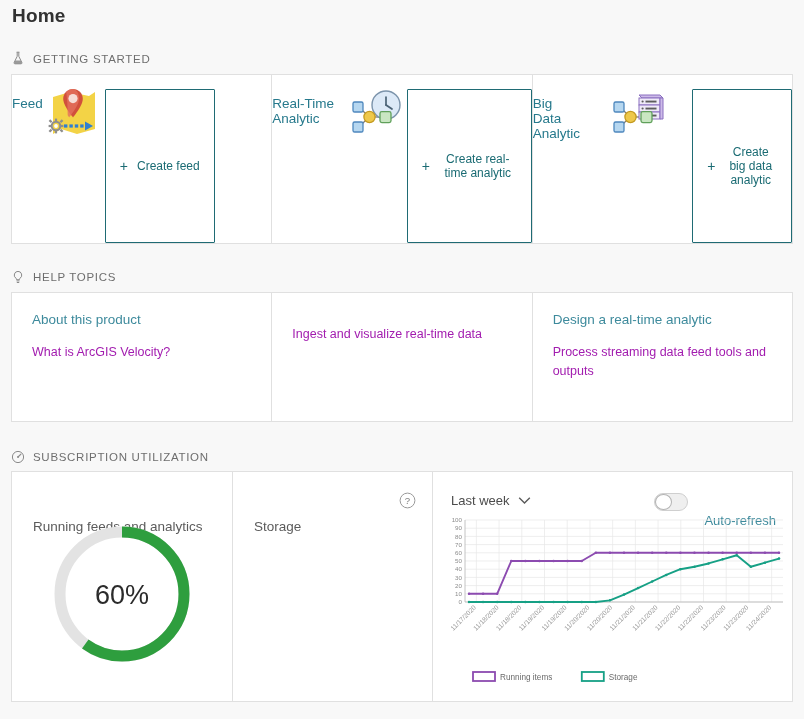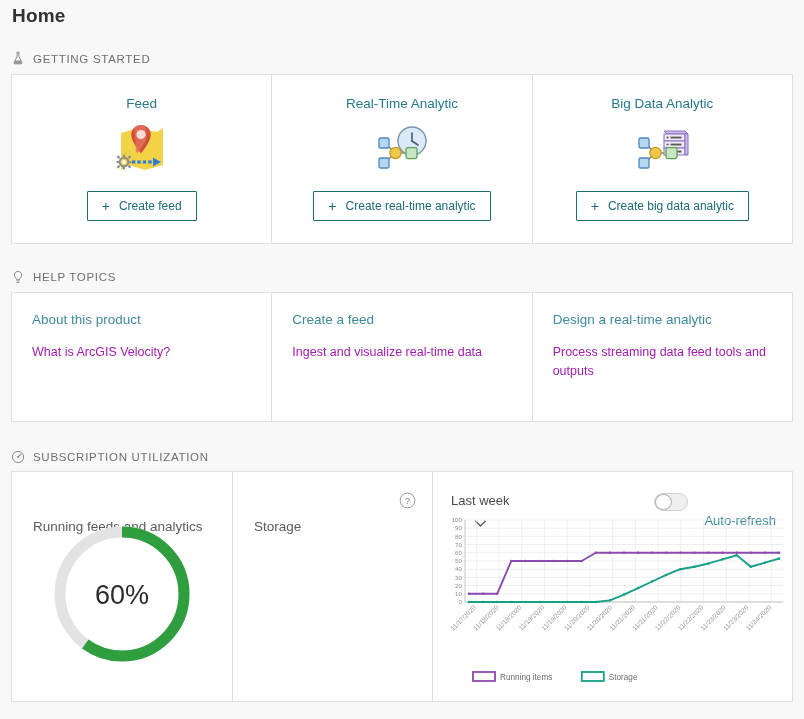--- a/index.html
+++ b/index.html
@@ -34,25 +34,25 @@
     border:1px solid #e0e0e0;
     box-sizing:border-box;
     display:flex;
   }
   .strip > .cell{
     flex:1 1 0;
     box-sizing:border-box;
     border-right:1px solid #e0e0e0;
     position:relative;
   }
-  .strip > .cell:last-child{border-right:none;}
+  .strip > .cell:last-child{border-right:none;gap:24px;}
 
   
   #getting-started-strip{left:11px;top:74px;width:782px;height:170px;}
-  .gs-cell{display:flex;flex-direction:column;align-items:center;}
+  .gs-cell{display:flex;flex-direction:row;}
   .gs-title{
     margin-top:21px;font-size:13.5px;color:#26798c;font-weight:400;
   }
   .gs-icon{margin-top:10px;height:56px;display:flex;align-items:center;justify-content:center;}
   .gs-btn{
     margin-top:14px;
     border:1px solid #1f6b74;
     color:#1a6b73;
     background:#fff;
     font-size:12px;
@@ -96,21 +96,21 @@
     font-family:"Liberation Sans", sans-serif;
   }
 
   
   .chart-head{
     position:absolute;left:18px;top:21px;right:16px;height:22px;
   }
   .range-select{
     position:absolute;left:0;top:0;
     display:flex;align-items:center;gap:8px;
-    font-size:13px;color:#4c4c4c;cursor:pointer;flex-direction:column;
+    font-size:13px;color:#4c4c4c;cursor:pointer;
   }
   .toggle{
     position:absolute;right:88px;top:0px;
     width:34px;height:18px;border-radius:9px;
     background:#efefef;border:1px solid #cfcfcf;
     box-sizing:border-box;cursor:pointer;
   }
   .toggle .knob{
     position:absolute;left:0px;top:0px;width:17px;height:16px;border-radius:50%;
     background:#ffffff;border:1px solid #b3b3b3;box-sizing:border-box;
@@ -256,21 +256,20 @@
     </span>
     <span>HELP TOPICS</span>
   </div>
 
   <div class="strip" id="help-topics-strip">
     <div class="cell help-cell">
       <div class="help-link">About this product</div>
       <div class="help-desc">What is ArcGIS Velocity?</div>
     </div>
     <div class="cell help-cell">
-      <div class="help-link">Create a feed</div>
       <div class="help-desc">Ingest and visualize real-time data</div>
     </div>
     <div class="cell help-cell">
       <div class="help-link">Design a real-time analytic</div>
       <div class="help-desc">Process streaming data feed tools and outputs</div>
     </div>
   </div>
 
   <div class="section-head" style="top:450px;">
     <span class="shead-icon">

